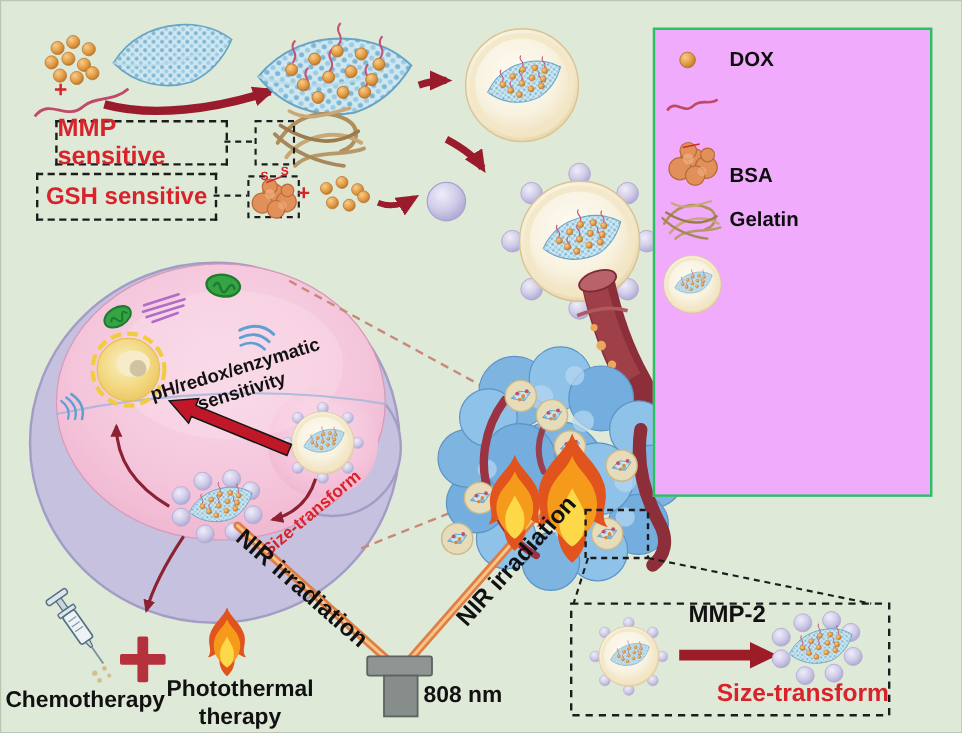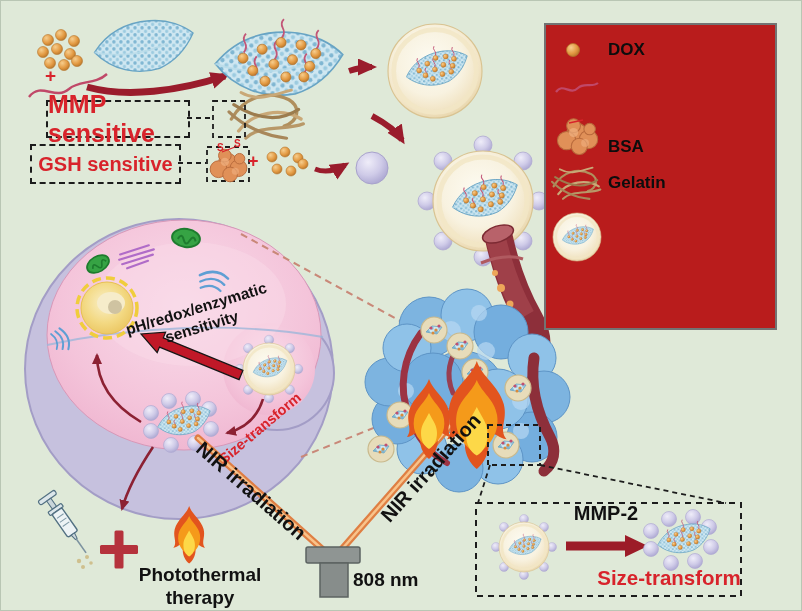--- a/index.html
+++ b/index.html
@@ -5,21 +5,21 @@
   html,body{margin:0;padding:0;}
   body{font-family:"Liberation Sans",sans-serif;}
   .stage{position:relative;width:802px;height:611px;background:#dfe9d8;overflow:hidden;border:1px solid #b9c6b4;box-sizing:border-box;}
   .stage svg.canvas{position:absolute;left:0;top:0;}
   .txt{position:absolute;font-weight:bold;color:#111;}
   .ctr{transform:translate(-50%,-50%);text-align:center;white-space:nowrap;}
   .pre{white-space:pre-line;}
   .red{color:#d8232b;}
   .dash-box{border:2px dashed #1c1c1c;display:flex;align-items:center;justify-content:center;background:transparent;}
   
-  .legend{position:absolute;left:543px;top:22px;width:233px;height:307px;background:#b91c1c;border:2px solid #737373;box-sizing:border-box;padding-top:6px;}
+  .legend{position:absolute;left:543px;top:22px;width:233px;height:391px;background:#f0abfc;border:2px solid #22c55e;box-sizing:border-box;padding-top:6px;}
   .lrow{display:flex;align-items:center;}
   .licon{width:62px;display:flex;align-items:center;justify-content:center;flex:0 0 62px;}
   .llabel{font-weight:bold;font-size:17px;color:#0d0d0d;}
 </style>
 </head>
 <body>
 
 <div class="stage">
 
 <svg class="canvas" width="802" height="611" viewBox="0 0 802 611">
@@ -349,34 +349,35 @@
 </g>
 <g fill="#cfc08e">
   <circle cx="78" cy="560" r="2.2"></circle>
         <circle cx="86" cy="556" r="2"></circle>
         <circle cx="82" cy="566" r="2"></circle>
         <circle cx="90" cy="562" r="1.8"></circle>
 </g>
 </svg>
 
 <div class="txt red" style="left:44px;top:64px;font-size:19px;">+</div>
-<div class="txt dash-box red" style="left:45px;top:99px;width:140px;height:34px;font-size:25px;">MMP sensitive</div>
+<div class="txt dash-box red" style="left:45px;top:99px;width:140px;height:34px;font-size:21px;">MMP sensitive</div>
 <div class="txt dash-box red" style="left:29px;top:143px;width:147px;height:36px;font-size:20px;">GSH sensitive</div>
 <div class="txt red" style="left:216px;top:141px;font-size:10px;">S</div>
 <div class="txt red" style="left:233px;top:137px;font-size:10px;">S</div>
 <div class="txt red" style="left:247px;top:150px;font-size:18px;">+</div>
 
 <div class="txt ctr pre" style="left:198px;top:317px;font-size:15.5px;line-height:1.2;transform:translate(-50%,-50%) rotate(-17deg);">pH/redox/enzymatic
 sensitivity</div>
 <div class="txt ctr red" style="left:259px;top:427px;font-size:14.5px;transform:translate(-50%,-50%) rotate(-40deg);">Size-transform</div>
 
 <div class="txt ctr" style="left:250px;top:490px;font-size:20px;transform:translate(-50%,-50%) rotate(41deg);">NIR irradiation</div>
 <div class="txt ctr" style="left:430px;top:467px;font-size:20px;transform:translate(-50%,-50%) rotate(-48deg);">NIR irradiation</div>
 <div class="txt" style="left:352px;top:568px;font-size:19px;">808 nm</div>
 
+<div class="txt ctr" style="left:70px;top:583px;font-size:19px;">Chemotherapy</div>
 <div class="txt ctr pre" style="left:199px;top:586px;font-size:19px;line-height:1.2;">Photothermal
 therapy</div>
 
 <div class="txt ctr" style="left:605px;top:512px;font-size:20px;">MMP-2</div>
 <div class="txt ctr red" style="left:668px;top:577px;font-size:20.5px;">Size-transform</div>
 
 <div class="legend">
   <div class="lrow" style="height:38px;">
     <div class="licon">
           <svg width="44" height="22" viewBox="-22 -11 44 22">

